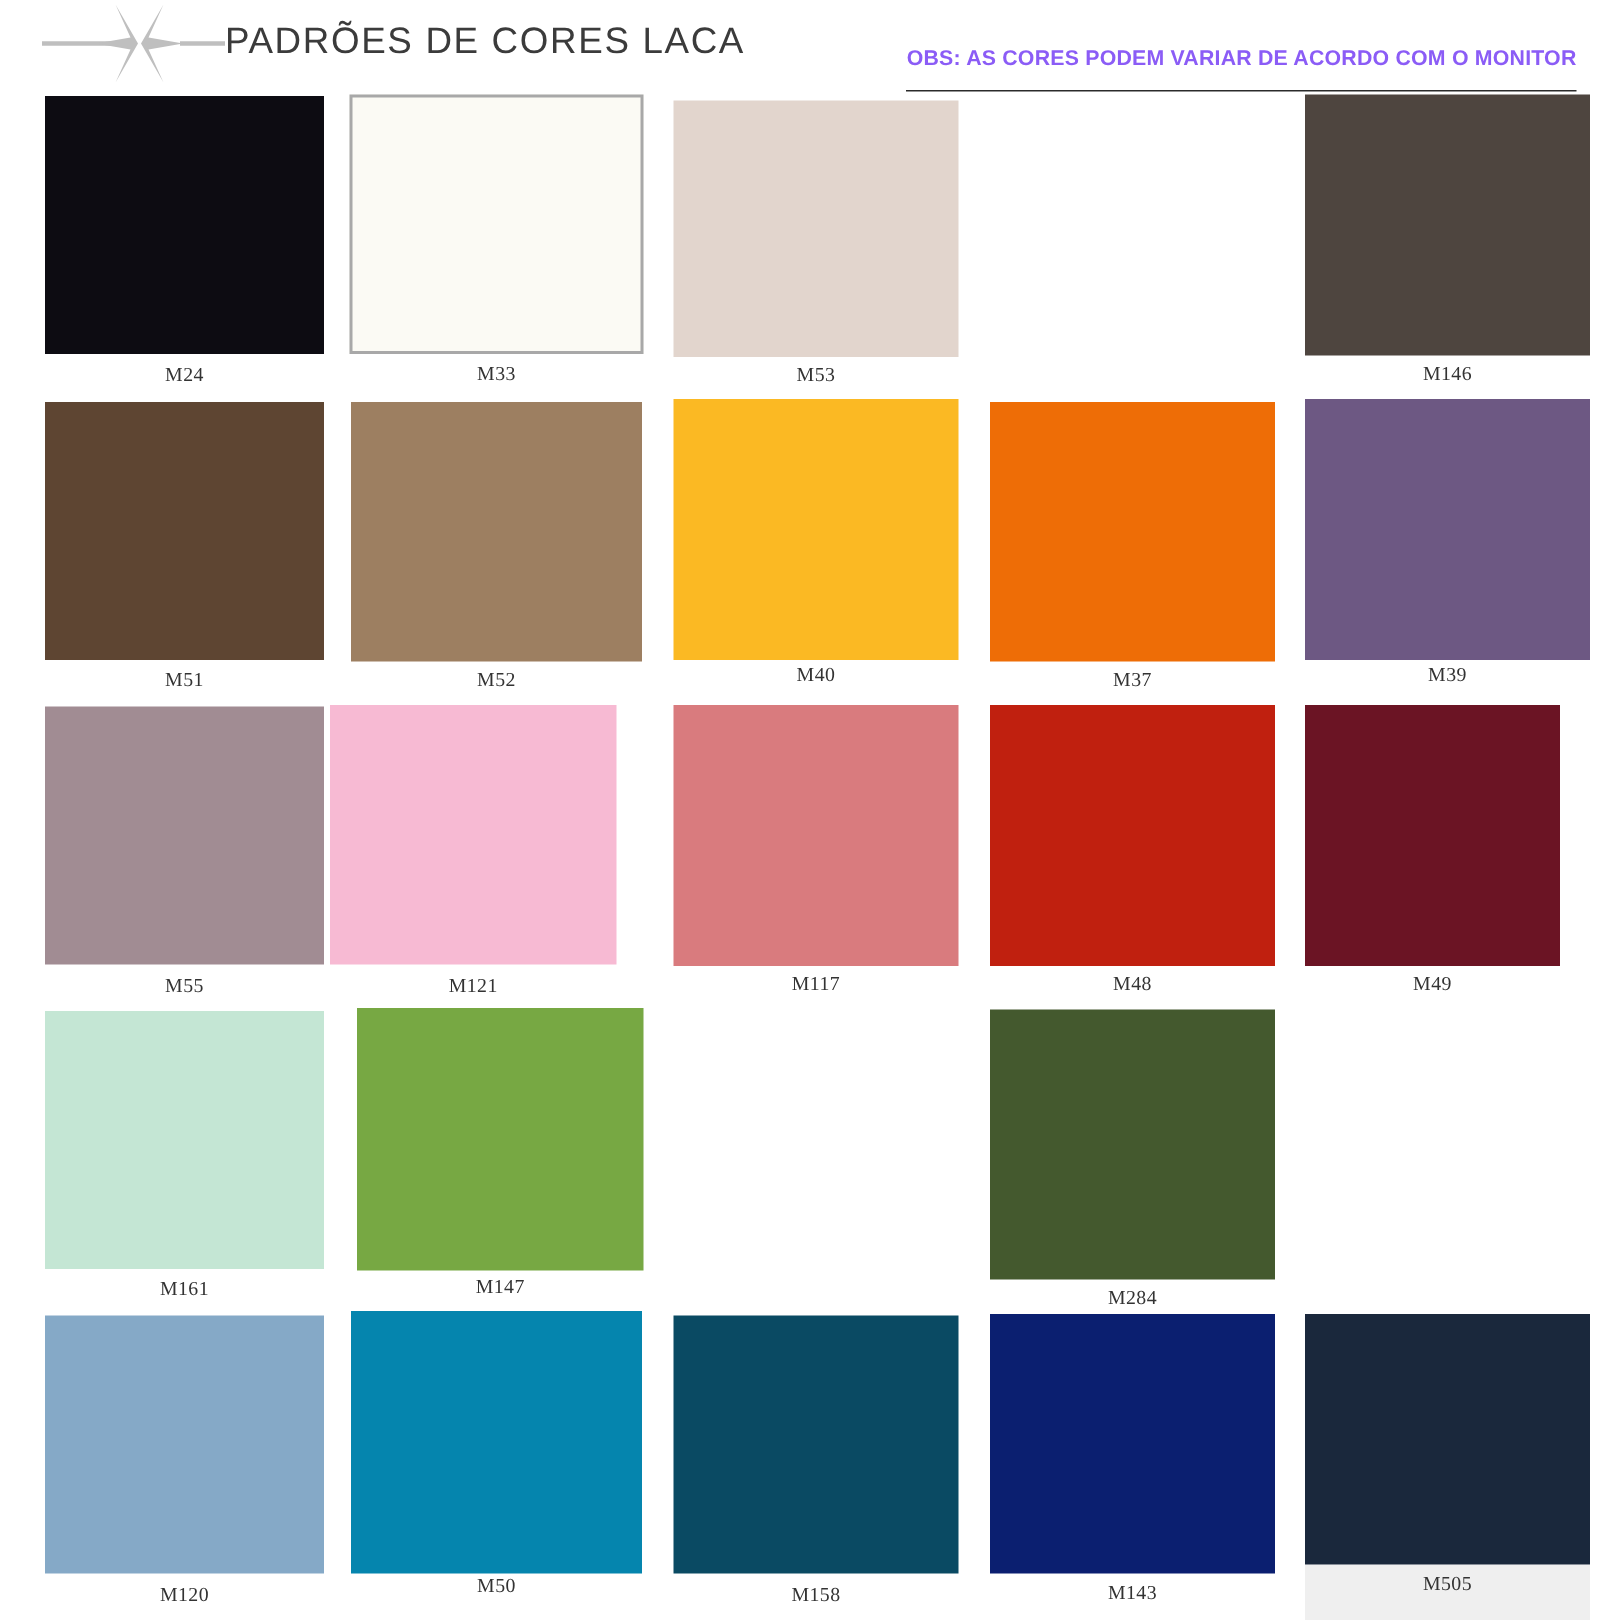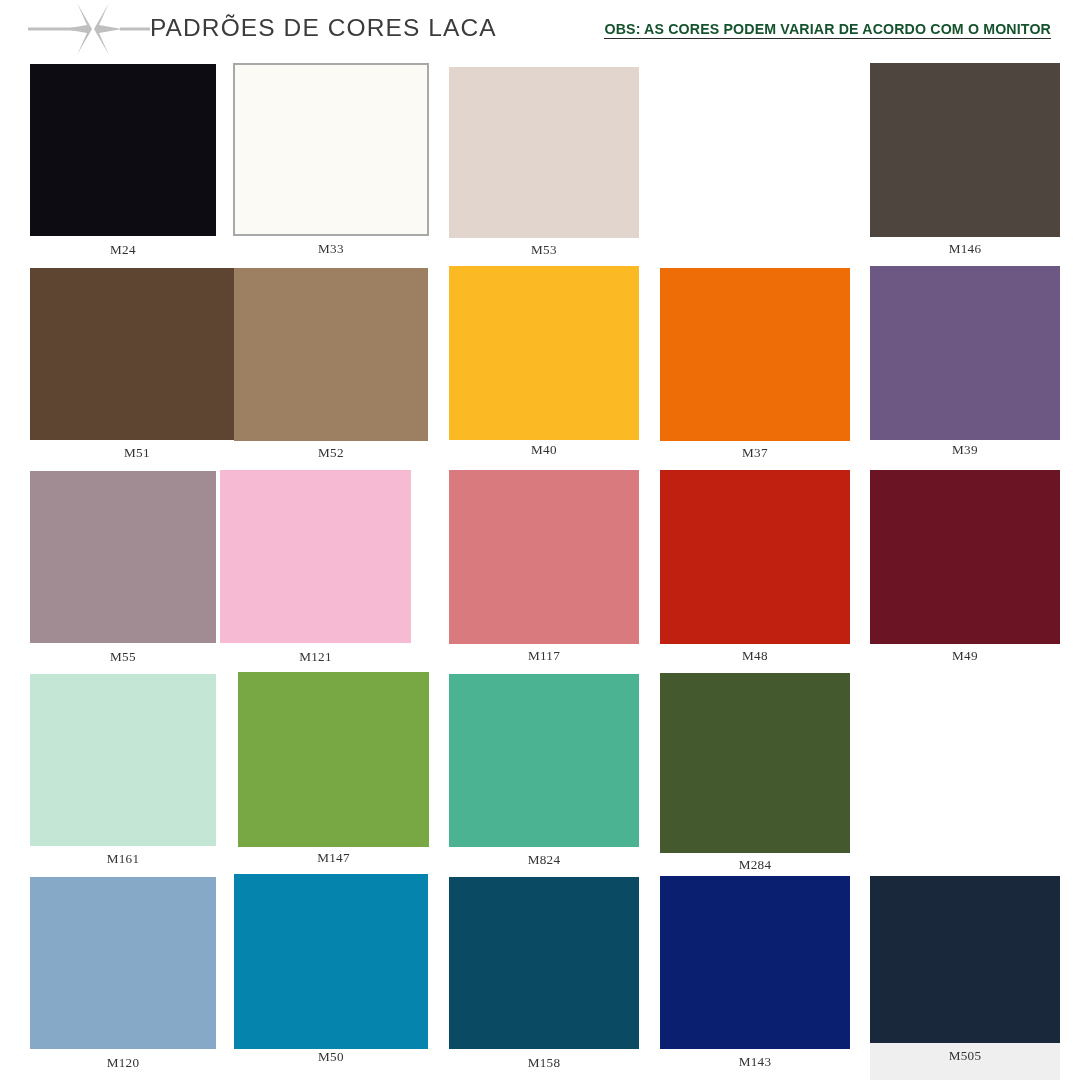--- a/index.html
+++ b/index.html
@@ -44,28 +44,28 @@
     font-size: 24.5px;
     letter-spacing: 1.1px;
     color: #3b3b3b;
     font-weight: 400;
     white-space: nowrap;
     font-family: "Liberation Sans", sans-serif;
   }
   #header-note {
     position: absolute;
     right: 29px;
-    top: 22px;
+    top: 32px;
     font-size: 14.2px;
     font-weight: bold;
     letter-spacing: 0.15px;
-    color: #14532d;
+    color: #8b5cf6;
     white-space: nowrap;
     border-bottom: 1.6px solid #2b2b2b;
-    padding-bottom: 2px;
+    padding-bottom: 14px;
     line-height: 1;
   }
 
   
   #swatch-grid {
     position: absolute;
     left: 0;
     top: 0;
     width: 1080px;
     height: 1080px;
@@ -129,21 +129,21 @@
         <div class="swatch-label" style="top: 178px;">M33</div>
       </div>
       <div class="swatch-cell" style="left: 449px; top: 67px; width: 190px; height: 203px;">
         <div class="swatch-chip" style="height: 171px; background: rgb(226, 213, 205);"></div>
         <div class="swatch-label" style="top: 175px;">M53</div>
       </div>
       <div class="swatch-cell" style="left: 870px; top: 63px; width: 190px; height: 206px;">
         <div class="swatch-chip" style="height: 174px; background: rgb(78, 69, 63);"></div>
         <div class="swatch-label" style="top: 178px;">M146</div>
       </div>
-      <div class="swatch-cell" style="left: 30px; top: 268px; width: 186px; height: 205px; padding-left: 28px;">
+      <div class="swatch-cell" style="left: 30px; top: 268px; width: 186px; height: 205px;">
         <div class="swatch-chip" style="height: 172px; background: rgb(94, 69, 50);"></div>
         <div class="swatch-label" style="top: 177px;">M51</div>
       </div>
       <div class="swatch-cell" style="left: 234px; top: 268px; width: 194px; height: 205px;">
         <div class="swatch-chip" style="height: 173px; background: rgb(157, 127, 97);"></div>
         <div class="swatch-label" style="top: 177px;">M52</div>
       </div>
       <div class="swatch-cell" style="left: 449px; top: 266px; width: 190px; height: 204px;">
         <div class="swatch-chip" style="height: 174px; background: rgb(251, 185, 35);"></div>
         <div class="swatch-label" style="top: 176px;">M40</div>
@@ -165,35 +165,31 @@
         <div class="swatch-label" style="top: 179px;">M121</div>
       </div>
       <div class="swatch-cell" style="left: 449px; top: 470px; width: 190px; height: 206px;">
         <div class="swatch-chip" style="height: 174px; background: rgb(217, 123, 126);"></div>
         <div class="swatch-label" style="top: 178px;">M117</div>
       </div>
       <div class="swatch-cell" style="left: 660px; top: 470px; width: 190px; height: 206px;">
         <div class="swatch-chip" style="height: 174px; background: rgb(192, 32, 15);"></div>
         <div class="swatch-label" style="top: 178px;">M48</div>
       </div>
-      <div class="swatch-cell" style="left: 870px; top: 470px; width: 190px; height: 206px;">
+      <div class="swatch-cell" style="left: 870px; top: 470px; width: 170px; height: 206px;">
         <div class="swatch-chip" style="height: 174px; background: rgb(107, 20, 36);"></div>
         <div class="swatch-label" style="top: 178px;">M49</div>
       </div>
       <div class="swatch-cell" style="left: 30px; top: 674px; width: 186px; height: 205px;">
         <div class="swatch-chip" style="height: 172px; background: rgb(196, 230, 212);"></div>
         <div class="swatch-label" style="top: 177px;">M161</div>
       </div>
       <div class="swatch-cell" style="left: 238px; top: 672px; width: 191px; height: 206px;">
         <div class="swatch-chip" style="height: 175px; background: rgb(119, 168, 67);"></div>
         <div class="swatch-label" style="top: 178px;">M147</div>
-      </div>
-      <div class="swatch-cell" style="left: 449px; top: 674px; width: 190px; height: 206px;">
-        <div class="swatch-chip" style="height: 173px; background: rgb(75, 179, 145);"></div>
-        <div class="swatch-label" style="top: 178px;">M824</div>
       </div>
       <div class="swatch-cell" style="left: 660px; top: 673px; width: 190px; height: 212px;">
         <div class="swatch-chip" style="height: 180px; background: rgb(68, 89, 46);"></div>
         <div class="swatch-label" style="top: 184px;">M284</div>
       </div>
       <div class="swatch-cell" style="left: 30px; top: 877px; width: 186px; height: 206px;">
         <div class="swatch-chip" style="height: 172px; background: rgb(133, 169, 199);"></div>
         <div class="swatch-label" style="top: 178px;">M120</div>
       </div>
       <div class="swatch-cell" style="left: 234px; top: 874px; width: 194px; height: 203px;">

